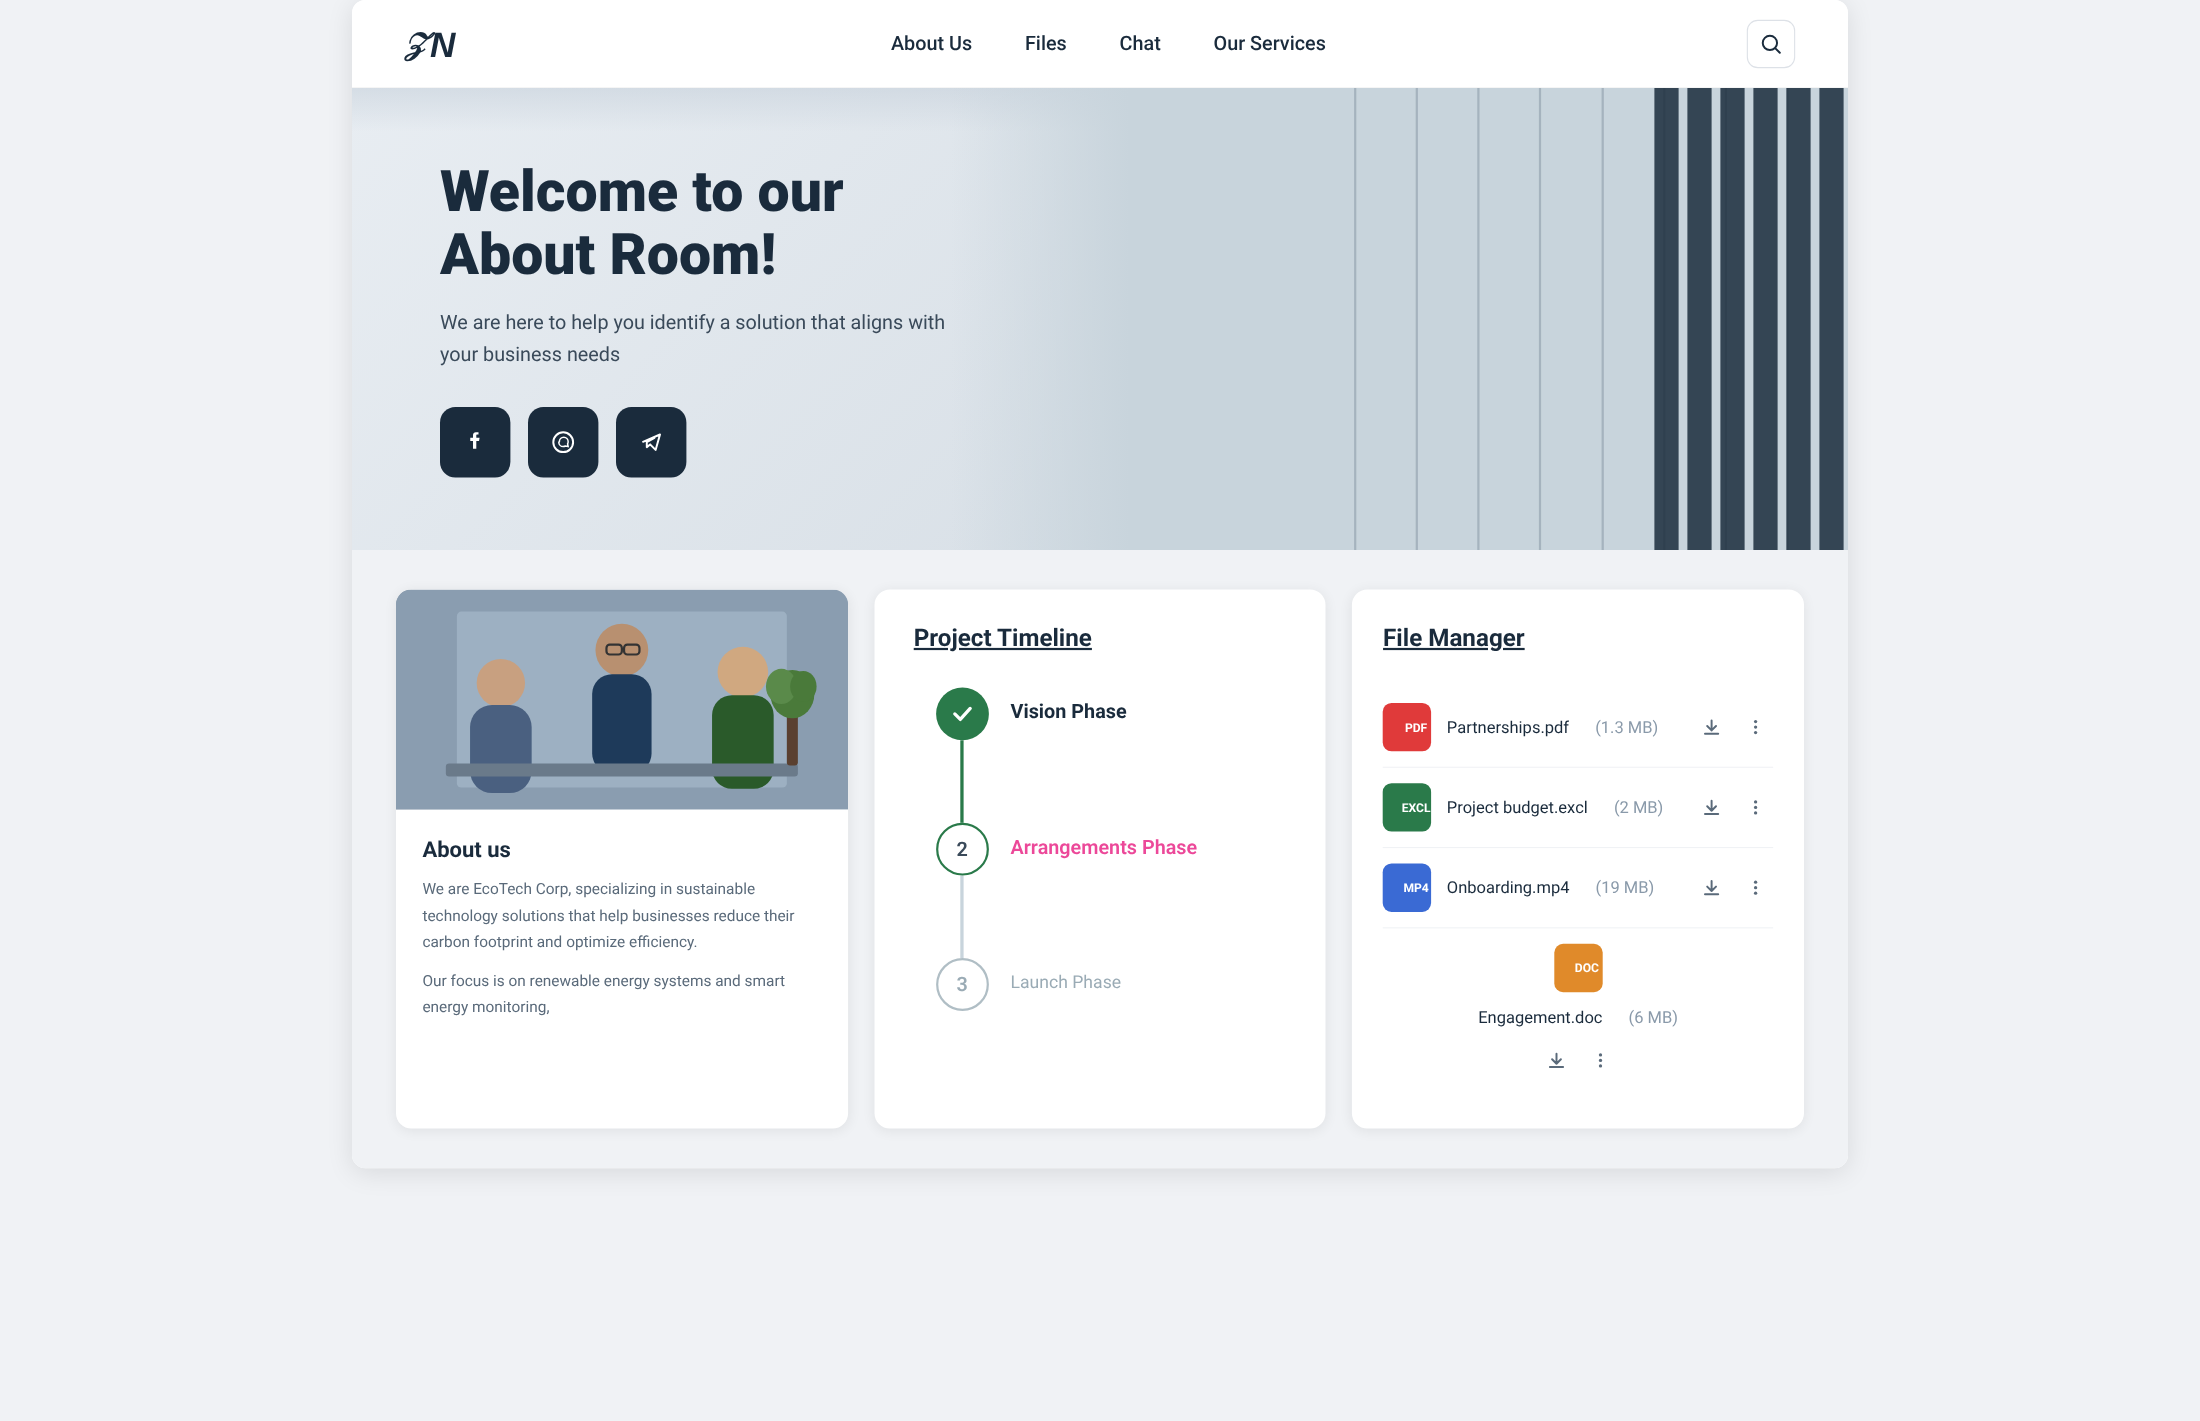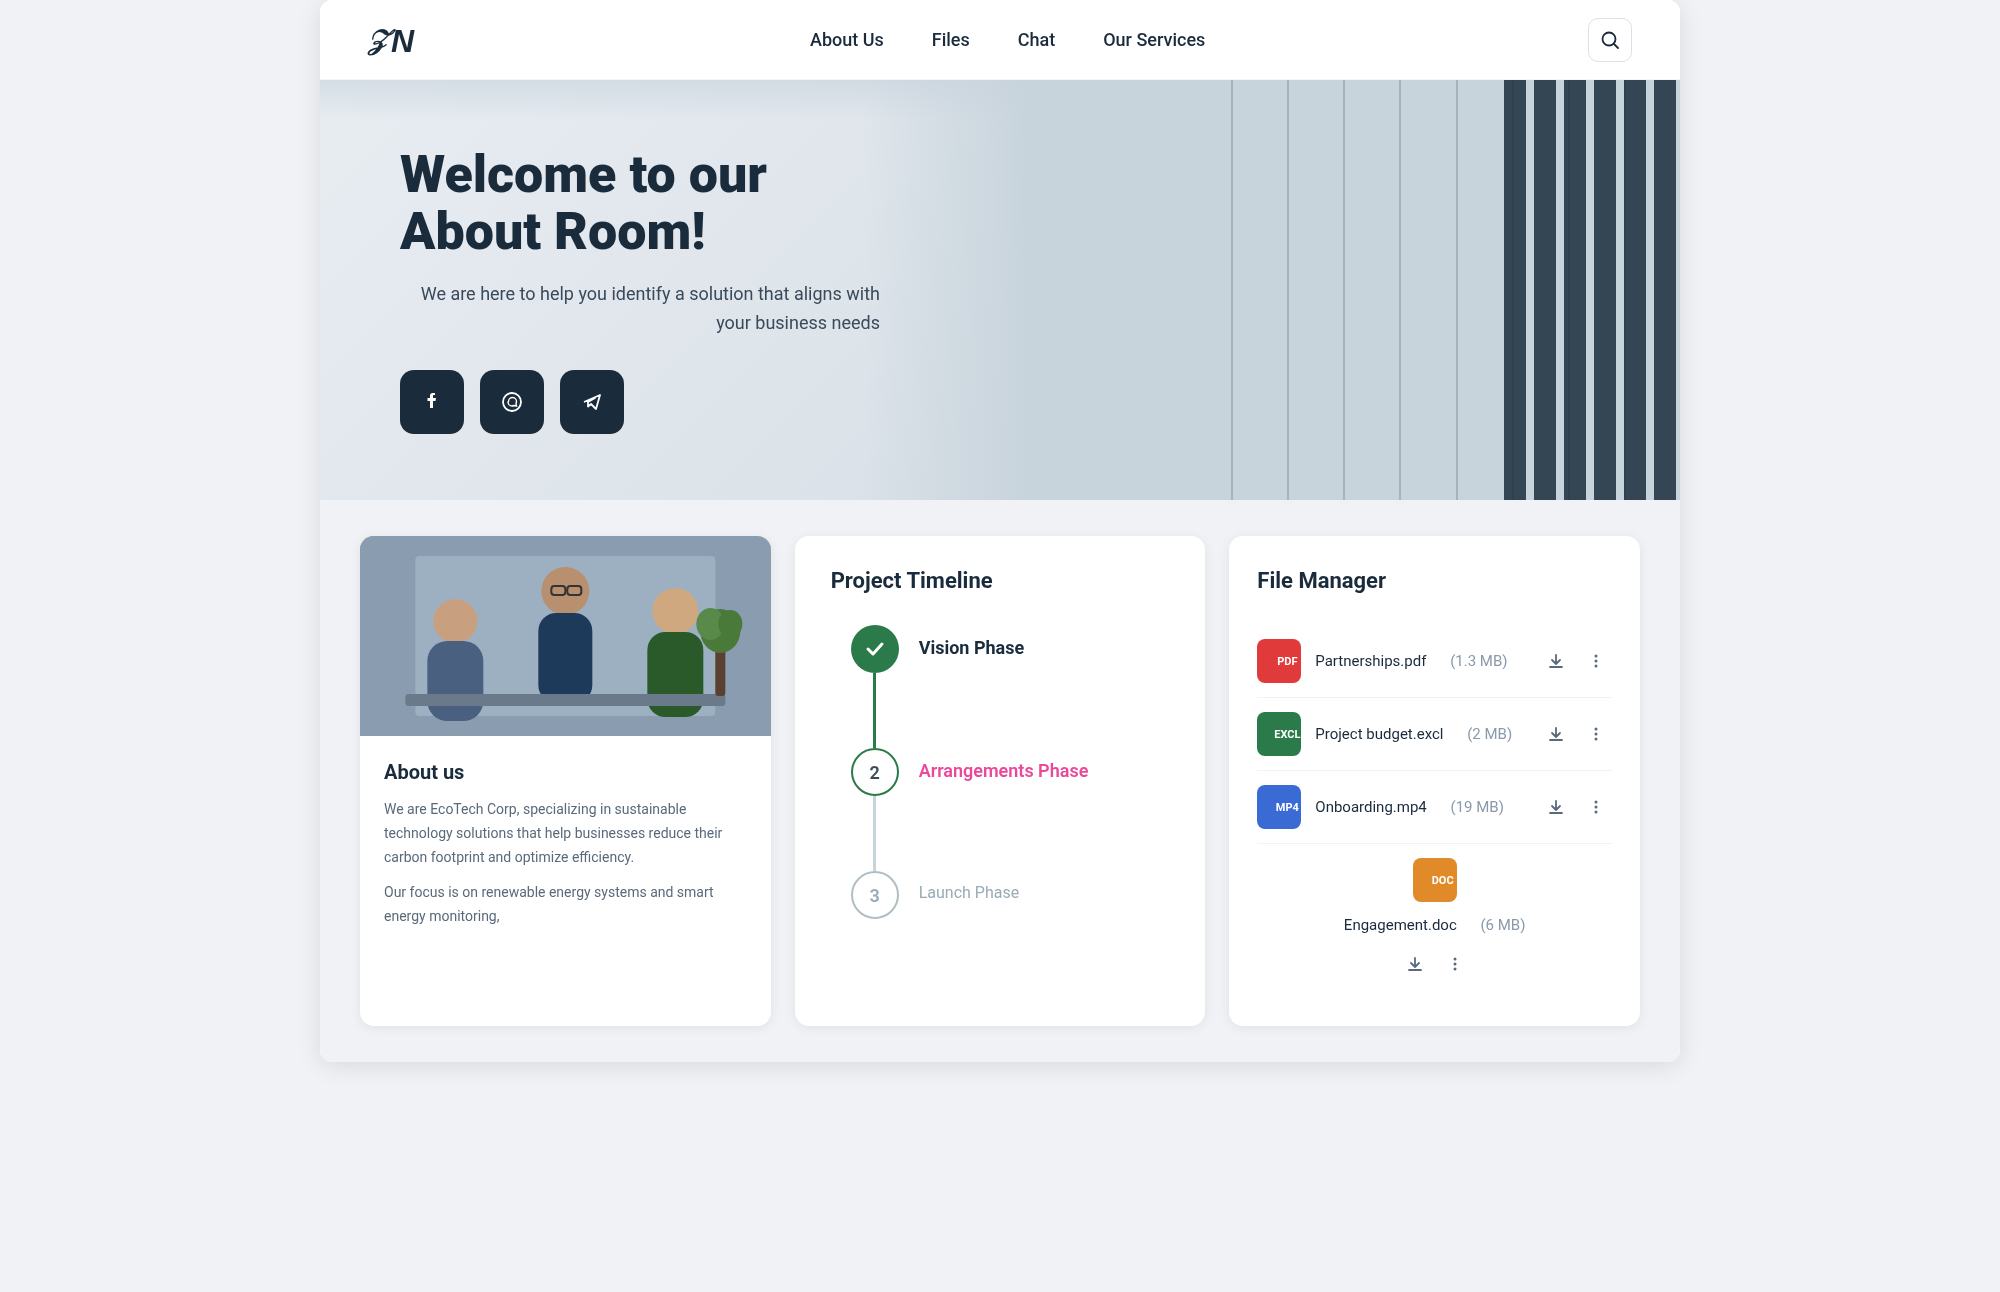--- a/index.html
+++ b/index.html
@@ -125,21 +125,20 @@
       font-weight: 900;
       color: #1a2b3c;
       line-height: 1.1;
       margin-bottom: 20px;
     }
     .hero-subtitle {
       font-size: 18px;
       color: #3a4a5a;
       line-height: 1.6;
       margin-bottom: 32px;
-      text-align: right;
     }
     .hero-actions {
       display: flex;
       gap: 16px;
     }
     .social-btn {
       width: 64px;
       height: 64px;
       border-radius: 14px;
       background: #1a2b3c;
@@ -200,20 +199,21 @@
       background: #fff;
       border-radius: 14px;
       padding: 32px 36px;
       box-shadow: 0 2px 12px rgba(0,0,0,0.07);
     }
     .card-title {
       font-size: 22px;
       font-weight: 700;
       color: #1a2b3c;
       margin-bottom: 32px;
+      text-decoration: underline;
     }
     .timeline {
       position: relative;
       padding-left: 20px;
     }
     .timeline-dot-check {
       width: 48px;
       height: 48px;
       border-radius: 50%;
       background: #2a7a4a;

